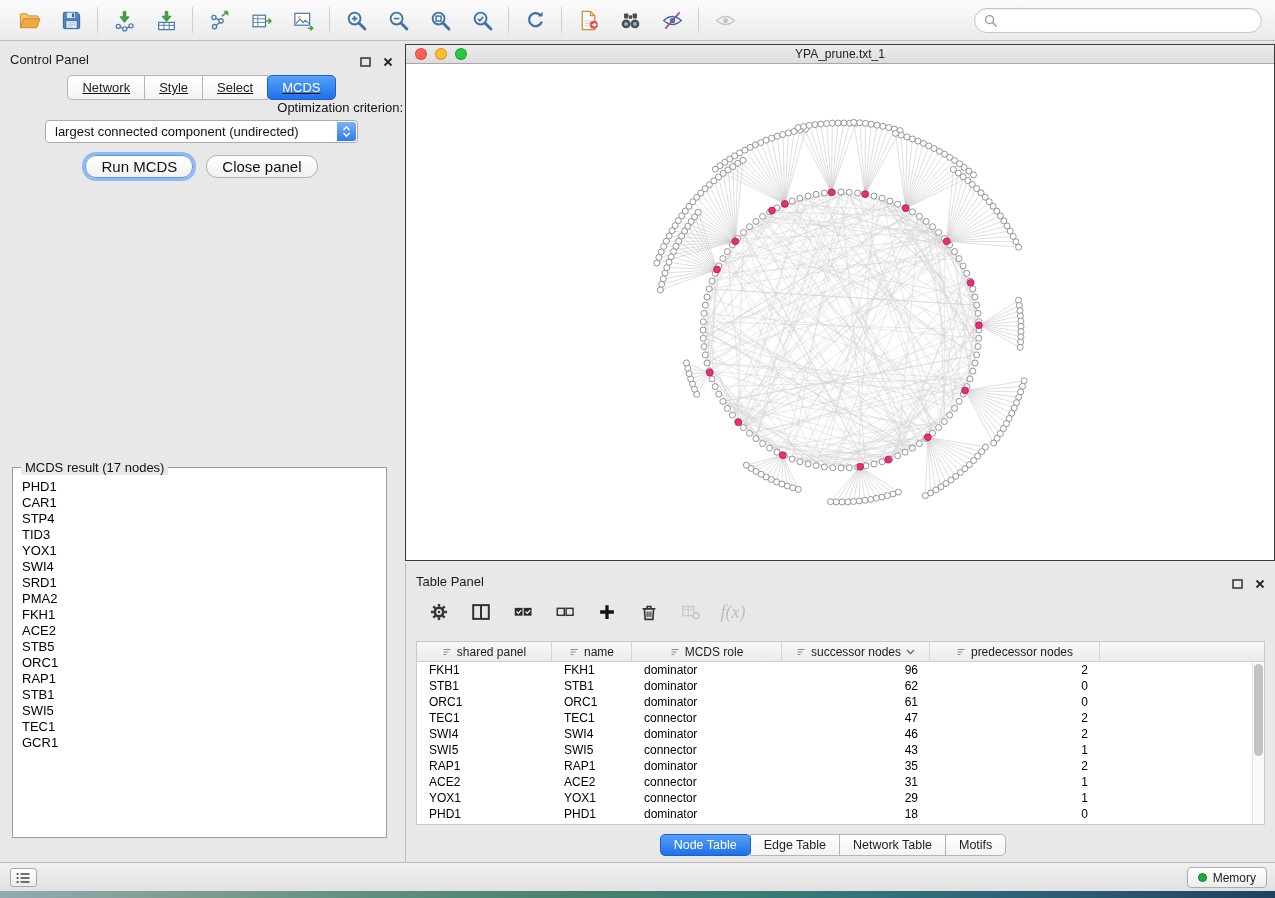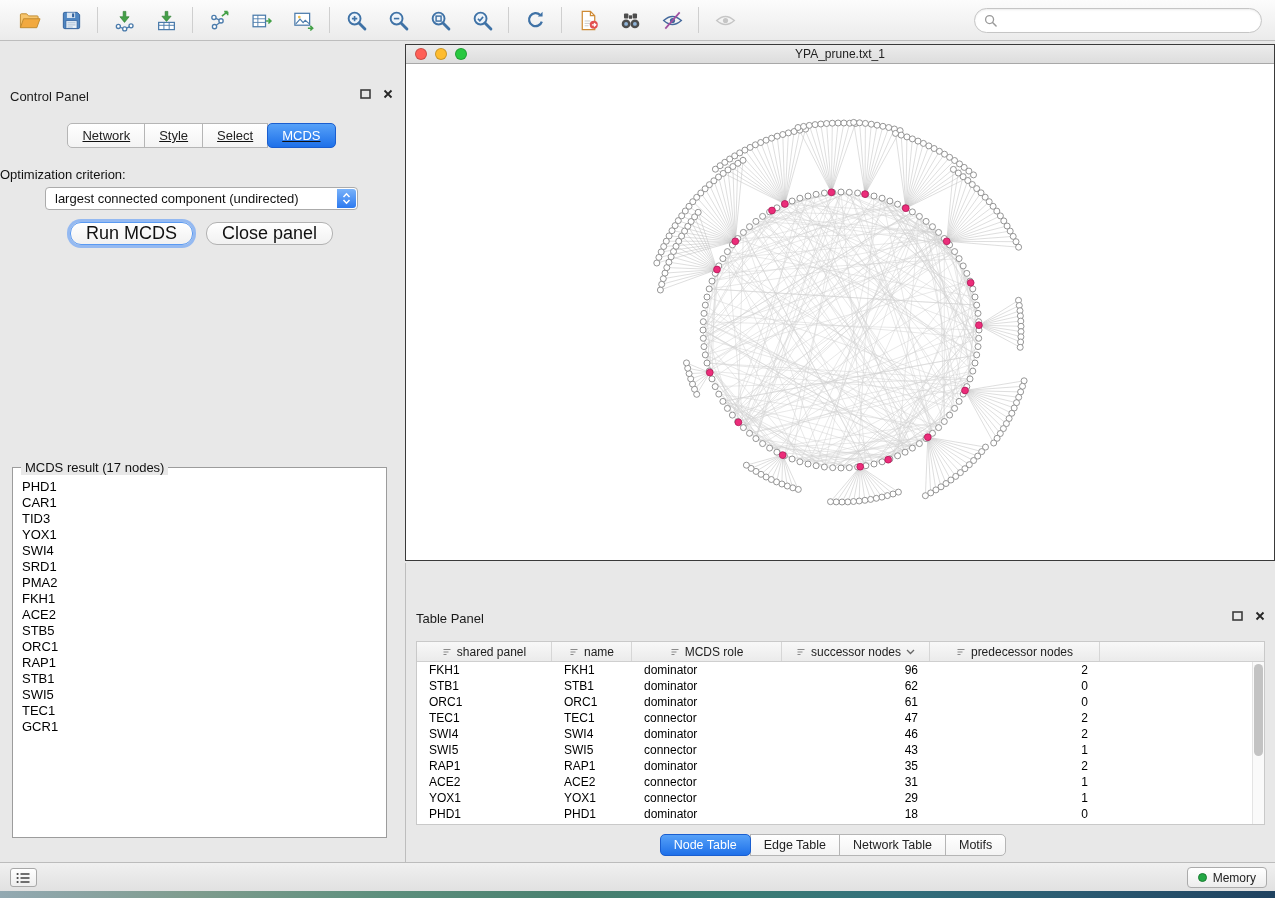--- a/index.html
+++ b/index.html
@@ -10,36 +10,36 @@
   
   .toolbar{position:absolute;left:0;top:0;width:100%;height:41px;background:linear-gradient(#fcfcfc,#ebebeb);border-bottom:1px solid #bdbdbd;display:flex;align-items:center;padding:0 8px;}
   .tb-groups{display:flex;align-items:center;}
   .tb-btn{width:42px;height:34px;display:flex;align-items:center;justify-content:center;background:none;border:none;cursor:pointer;}
   .tb-btn.disabled{opacity:.45;}
   .tb-sep{width:1px;height:26px;background:#cfcfcf;margin:0 5px;}
   .search-field{position:absolute;right:13px;top:8px;width:288px;height:25px;background:#fff;border:1px solid #c5c5c5;border-radius:13px;display:flex;align-items:center;padding:0 9px;box-shadow:inset 0 1px 2px rgba(0,0,0,.08);}
   .search-field input{border:none;outline:none;flex:1;font-size:12px;background:transparent;margin-left:6px;}
 
   
-  .panel-header{height:26px;display:flex;align-items:flex-start;padding:0 10px;font-size:13px;color:#1a1a1a;margin-top:48px;}
+  .panel-header{height:26px;display:flex;align-items:flex-end;padding:0 10px;font-size:13px;color:#1a1a1a;}
   .panel-header .spacer{flex:1;}
   .hdr-btn{background:none;border:none;display:flex;align-items:center;margin-left:12px;cursor:pointer;}
 
   
   .control-panel{position:absolute;left:0;top:41px;width:403px;height:821px;background:#e8e8e8;}
   .seg-tabs{display:flex;justify-content:center;margin-top:8px;text-decoration:underline;}
   .seg-tab{font-size:13px;padding:4px 14px;background:linear-gradient(#ffffff,#f3f3f3);border:1px solid #b5b5b5;margin-left:-1px;color:#222;cursor:pointer;}
   .seg-tab:first-child{border-radius:5px 0 0 5px;margin-left:0;}
   .seg-tab:last-child{border-radius:0 5px 5px 0;}
   .seg-tab.active{background:linear-gradient(#56a1f8,#1e70e9);color:#fff;border-color:#1a5ecf;border-radius:5px;position:relative;z-index:1;}
-  .opt-label{text-align:left;margin-top:19px;font-size:13px;}
+  .opt-label{text-align:right;font-size:13px;}
   .mac-select{width:313px;height:23px;margin:5px auto 0;position:relative;background:#fff;border:1px solid #ababab;border-radius:4px;font-size:13px;line-height:21px;padding:0 26px 0 9px;cursor:pointer;white-space:nowrap;overflow:hidden;}
   .stepper{position:absolute;right:1px;top:1px;width:19px;height:19px;background:linear-gradient(#79b2f9,#2d7af0);border-radius:0 3px 3px 0;display:flex;align-items:center;justify-content:center;}
   .btn-row{display:flex;justify-content:center;gap:13px;margin-top:12px;}
-  .mac-btn{height:23px;padding:0 15px;font-size:18px;background:linear-gradient(#ffffff,#f1f1f1);border:1px solid #b2b2b2;border-radius:11px;color:#111;cursor:pointer;}
+  .mac-btn{height:23px;padding:0 15px;font-size:15px;background:linear-gradient(#ffffff,#f1f1f1);border:1px solid #b2b2b2;border-radius:11px;color:#111;cursor:pointer;}
   .mac-btn.focus-ring{box-shadow:0 0 0 3px rgba(92,153,246,.6);border-color:#5a9af2;}
   .groupbox{position:absolute;left:12px;right:16px;top:426px;bottom:24px;border:1px solid #9c9c9c;background:#fff;}
   .groupbox-title{position:absolute;top:-8px;left:8px;background:#e8e8e8;padding:0 4px;font-size:13px;color:#111;}
   .mcds-list{position:absolute;left:2px;right:2px;top:2px;bottom:2px;overflow:hidden;padding:9px 0 0 7px;}
   .list-item{font-size:13px;line-height:16px;color:#000;}
 
   
   .network-window{position:absolute;left:405px;top:44px;width:870px;height:517px;background:#b91c1c;border:1px solid #3a3a3a;}
   .net-titlebar{height:19px;background:linear-gradient(#ececec,#dddddd);border-bottom:1px solid #a8a8a8;position:relative;display:flex;align-items:center;}
   .traffic{display:flex;gap:8px;margin-left:9px;position:relative;z-index:1;}
@@ -297,20 +297,21 @@
     <div class="btn-row">
       <button class="mac-btn focus-ring">Run MCDS</button>
       <button class="mac-btn">Close panel</button>
     </div>
 
     <div class="groupbox">
       <span class="groupbox-title">MCDS result (17 nodes)</span>
       <div class="mcds-list">
           <div class="list-item">PHD1</div>
           <div class="list-item">CAR1</div>
+          <div class="list-item">STP4</div>
           <div class="list-item">TID3</div>
           <div class="list-item">YOX1</div>
           <div class="list-item">SWI4</div>
           <div class="list-item">SRD1</div>
           <div class="list-item">PMA2</div>
           <div class="list-item">FKH1</div>
           <div class="list-item">ACE2</div>
           <div class="list-item">STB5</div>
           <div class="list-item">ORC1</div>
           <div class="list-item">RAP1</div>

